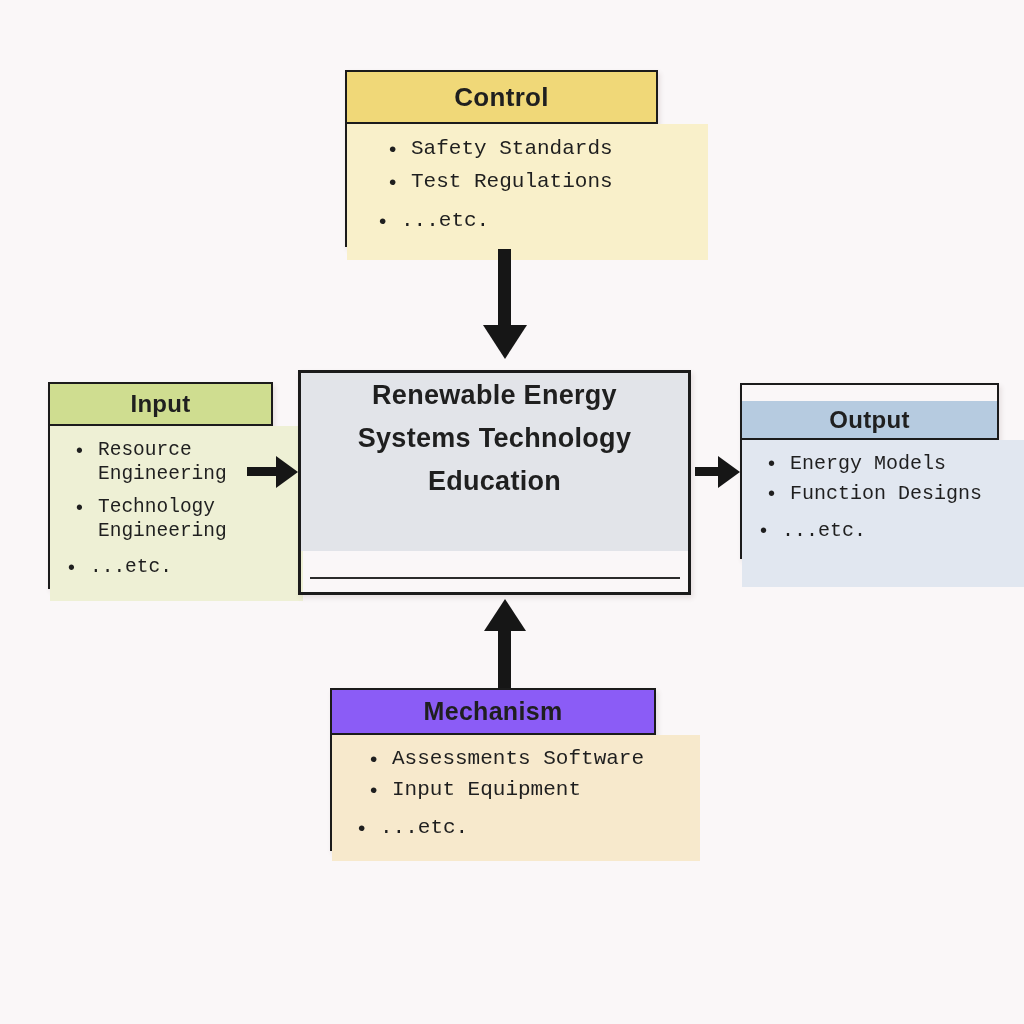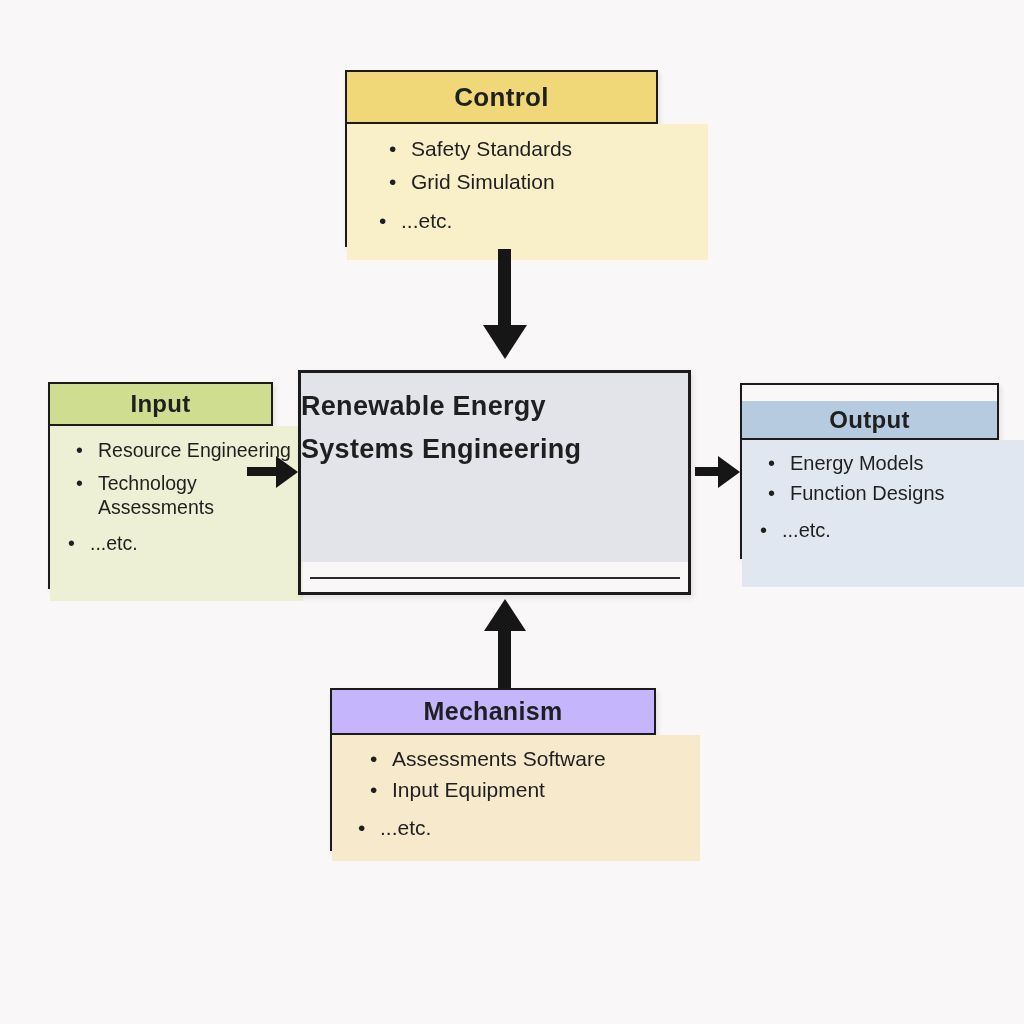--- a/index.html
+++ b/index.html
@@ -35,40 +35,41 @@
   .item {
     display: flex;
     align-items: flex-start;
   }
   .bullet {
     flex: 0 0 22px;
     text-align: left;
   }
   .item-label {
     flex: 1 1 auto;
+    font-family: Liberation Mono, monospace;
   }
 
   
   #control-box { left: 345px; top: 70px; width: 313px; height: 177px; }
   #control-box .box-header { height: 50px; font-size: 26px; }
   #control-box .box-body { padding: 13px 10px 0 42px; font-size: 21px; }
   #control-box .item { margin-bottom: 9px; }
   #control-box .etc { margin-top: 15px; margin-left: -10px; }
 
   
   #input-box { left: 18px; top: 382px; width: 225px; height: 207px; margin-left: 30px; }
   #input-box .box-header { height: 40px; font-size: 24px; }
   #input-box .box-body { padding: 12px 6px 0 26px; font-size: 19.5px; line-height: 24px; }
   #input-box .item { margin-bottom: 9px; }
   #input-box .etc { margin-top: 12px; margin-left: -8px; }
 
   
   #function-box { left: 298px; top: 370px; width: 393px; height: 225px; border-width: 3px; }
   #function-box .box-header { height: 42px; font-size: 25px; }
-  #function-box .box-body { padding-top: 12px; }
+  #function-box .box-body { padding-top: 1px; text-align: center; }
   .function-line {
     font-weight: bold;
     font-size: 27px;
     line-height: 43px;
     letter-spacing: 0.3px;
   }
   #function-underline {
     position: absolute;
     left: 310px;
     top: 577px;
@@ -142,53 +143,54 @@
     <div class="box-header" style="background-color: rgb(240, 216, 120);">
       <span>Control</span>
     </div>
     <div class="box-body" style="height: 123px; background-color: rgb(249, 240, 202);">
       <div class="item">
         <span class="bullet">•</span>
         <span class="item-label">Safety Standards</span>
       </div>
       <div class="item">
         <span class="bullet">•</span>
-        <span class="item-label">Grid Simulation</span>
+        <span class="item-label">Test Regulations</span>
       </div>
       <div class="item etc">
         <span class="bullet">•</span>
         <span class="item-label">...etc.</span>
       </div>
     </div>
   </div>
 
   <div class="box" id="input-box">
     <div class="box-header" style="background-color: rgb(207, 221, 144);">
       <span>Input</span>
     </div>
     <div class="box-body" style="height: 163px; background-color: rgb(238, 240, 213);">
       <div class="item">
         <span class="bullet">•</span>
         <span class="item-label">Resource Engineering</span>
       </div>
       <div class="item">
         <span class="bullet">•</span>
-        <span class="item-label">Technology Assessments</span>
+        <span class="item-label">Technology Engineering</span>
       </div>
       <div class="item etc">
         <span class="bullet">•</span>
         <span class="item-label">...etc.</span>
       </div>
     </div>
   </div>
 
   <div class="box" id="function-box">
     <div class="box-body" style="height: 177px; background-color: rgb(226, 228, 233);">
       <div class="function-line">Renewable Energy</div>
-      <div class="function-line">Systems Engineering</div>
+      <div class="function-line">Systems Technology</div>
+      <div class="function-line">Education</div>
     </div>
   </div>
   <div id="function-underline"></div>
 
   <div class="box" id="output-box">
     <div class="box-header" style="background-color: rgb(182, 203, 224);">
       <span>Output</span>
     </div>
     <div class="box-body" style="height: 135px; background-color: rgb(225, 231, 240);">
       <div class="item">
@@ -200,21 +202,21 @@
         <span class="item-label">Function Designs</span>
       </div>
       <div class="item etc">
         <span class="bullet">•</span>
         <span class="item-label">...etc.</span>
       </div>
     </div>
   </div>
 
   <div class="box" id="mechanism-box">
-    <div class="box-header" style="background-color: #c4b5fd;">
+    <div class="box-header" style="background-color: #8b5cf6;">
       <span>Mechanism</span>
     </div>
     <div class="box-body" style="height: 114px; background-color: rgb(247, 233, 204);">
       <div class="item">
         <span class="bullet">•</span>
         <span class="item-label">Assessments Software</span>
       </div>
       <div class="item">
         <span class="bullet">•</span>
         <span class="item-label">Input Equipment</span>

